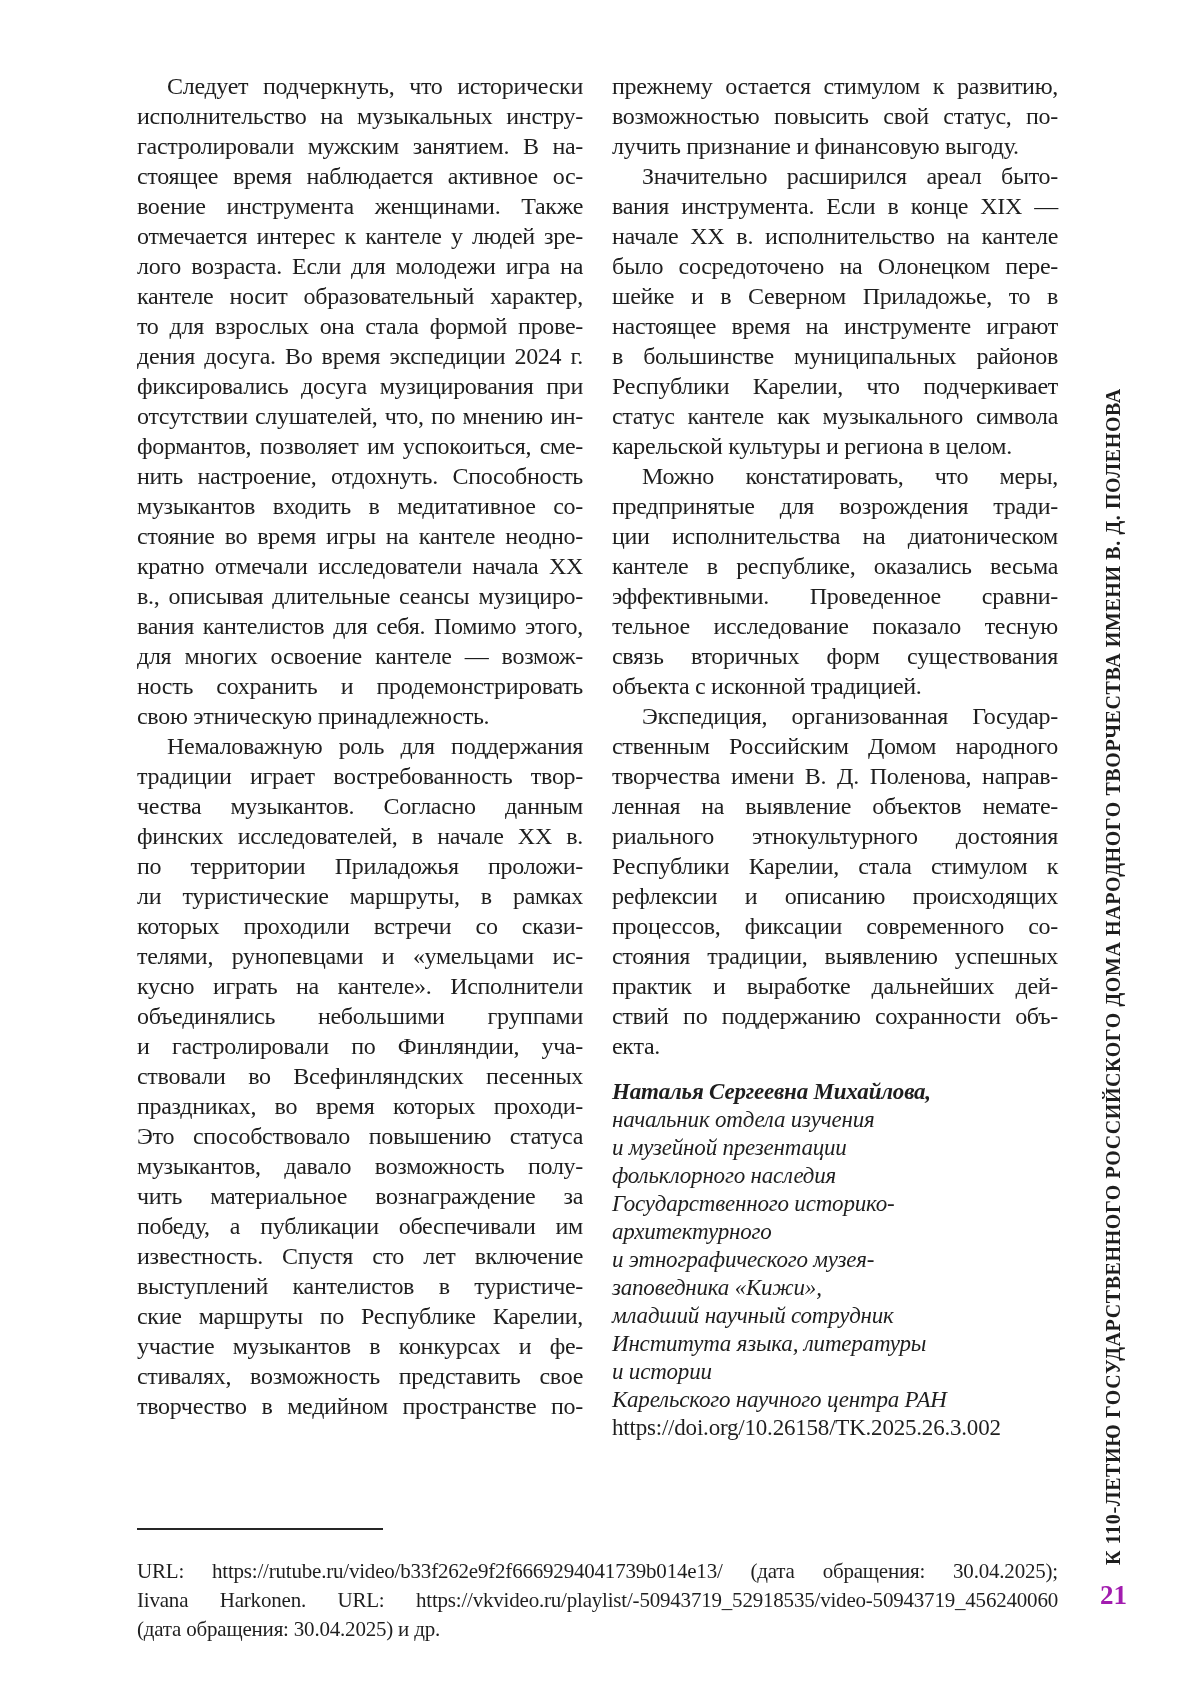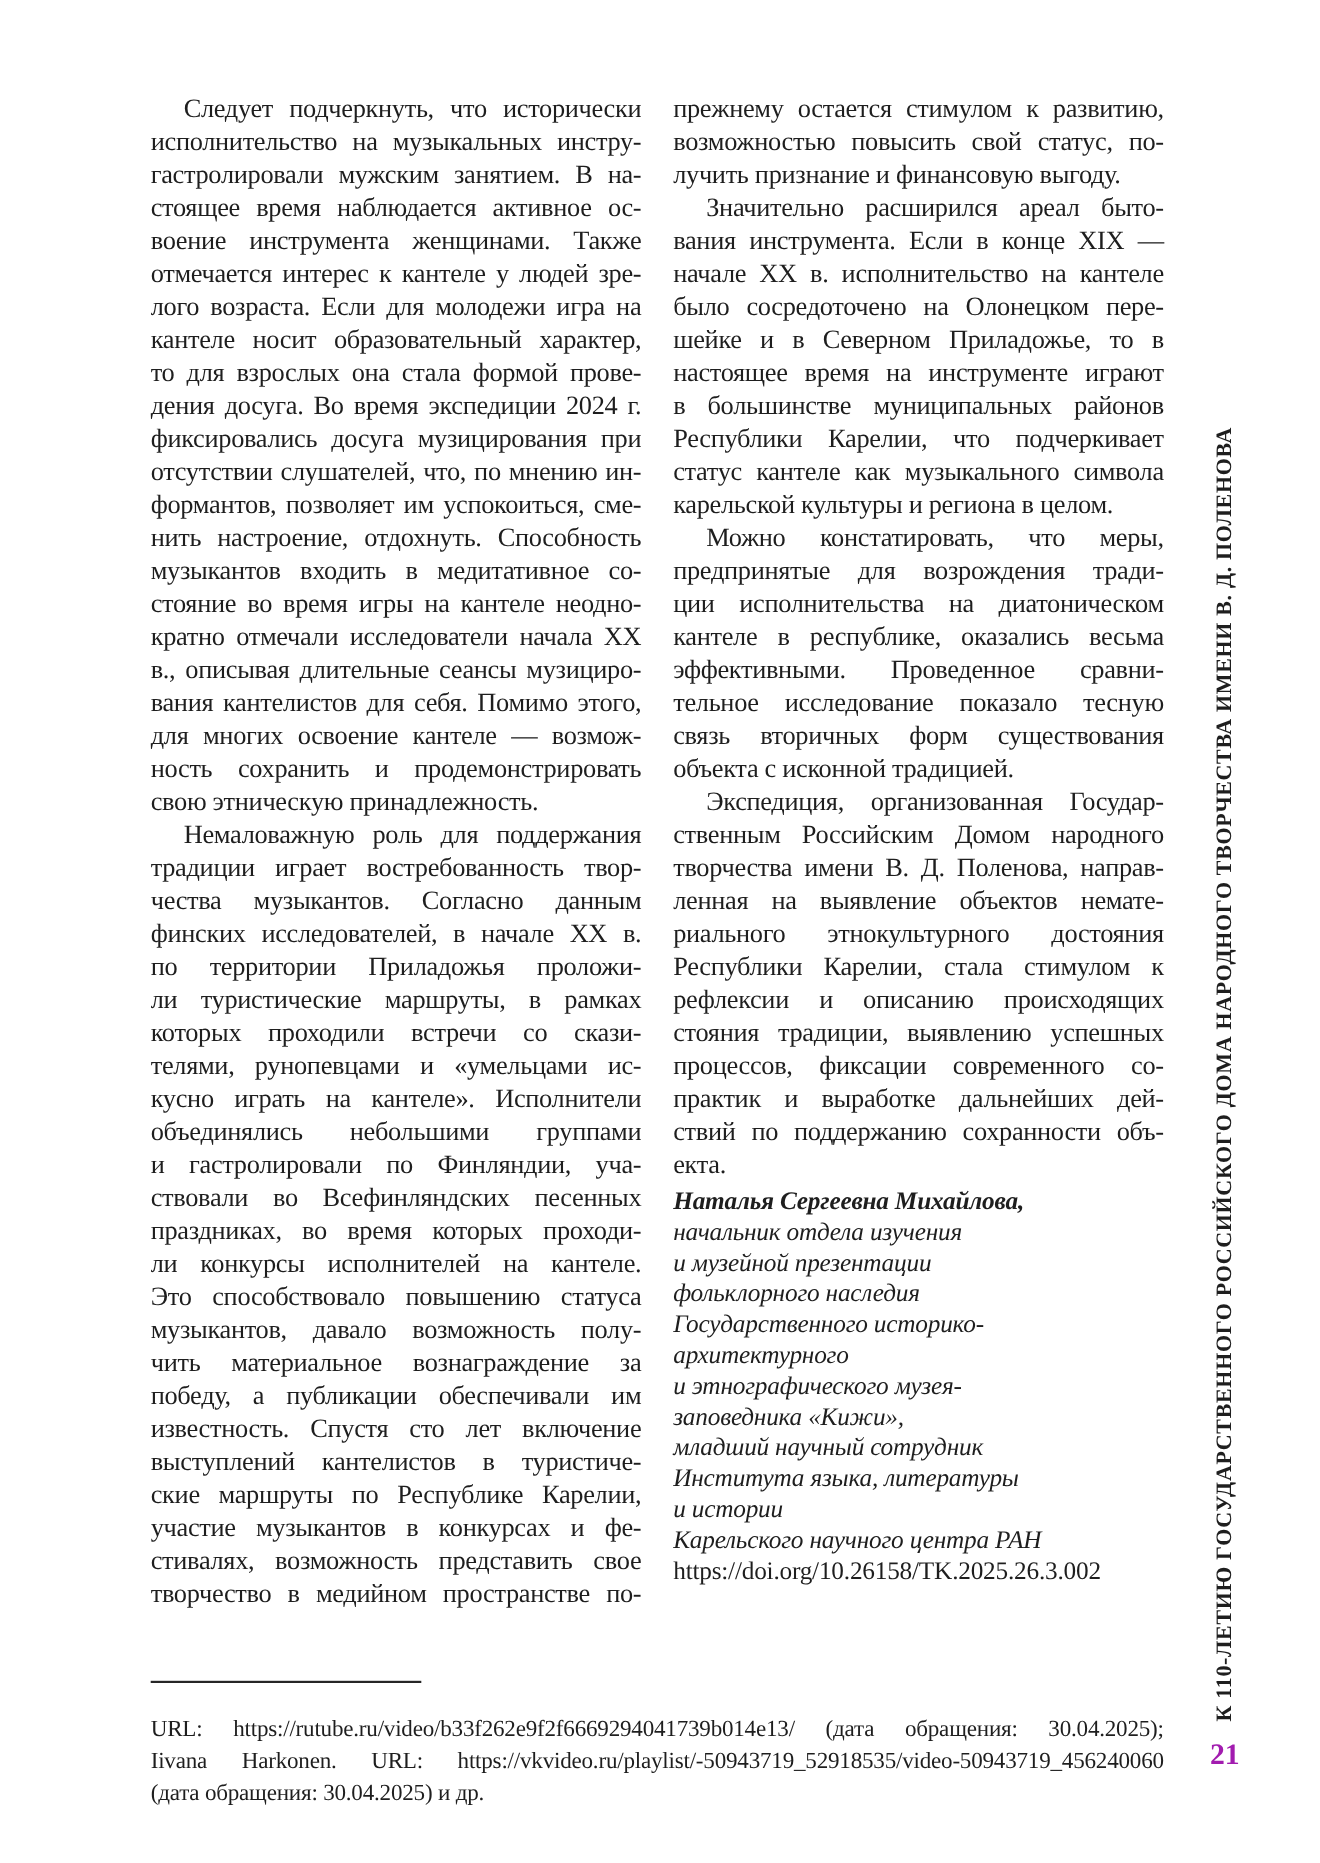--- a/index.html
+++ b/index.html
@@ -6,21 +6,21 @@
   body{
     width:1200px;height:1694px;
     background:#ffffff;
     position:relative;
     font-family:"Liberation Serif","DejaVu Serif",serif;
     color:#1e1e1e;
     overflow:hidden;
   }
   .page{position:absolute;inset:0;}
   .col{
-    position:absolute;top:84px;width:446px;
+    position:absolute;top:71px;width:446px;
     font-size:24px;line-height:30px;letter-spacing:-0.3px;
   }
   .col-left{left:137px;}
   .col-right{left:612px;}
   .para{margin:0;}
   .line{
     text-align:justify;
     text-align-last:justify;
   }
   .para.indent .line:first-child{text-indent:30px;}
@@ -91,21 +91,20 @@
         <div class="line">финских исследователей, в начале XX в.</div>
         <div class="line">по территории Приладожья проложи-</div>
         <div class="line">ли туристические маршруты, в рамках</div>
         <div class="line">которых проходили встречи со скази-</div>
         <div class="line">телями, рунопевцами и «умельцами ис-</div>
         <div class="line">кусно играть на кантеле». Исполнители</div>
         <div class="line">объединялись небольшими группами</div>
         <div class="line">и гастролировали по Финляндии, уча-</div>
         <div class="line">ствовали во Всефинляндских песенных</div>
         <div class="line">праздниках, во время которых проходи-</div>
-        <div class="line">ли конкурсы исполнителей на кантеле.</div>
         <div class="line">Это способствовало повышению статуса</div>
         <div class="line">музыкантов, давало возможность полу-</div>
         <div class="line">чить материальное вознаграждение за</div>
         <div class="line">победу, а публикации обеспечивали им</div>
         <div class="line">известность. Спустя сто лет включение</div>
         <div class="line">выступлений кантелистов в туристиче-</div>
         <div class="line">ские маршруты по Республике Карелии,</div>
         <div class="line">участие музыкантов в конкурсах и фе-</div>
         <div class="line">стивалях, возможность представить свое</div>
         <div class="line">творчество в медийном пространстве по-</div>
@@ -141,22 +140,22 @@
         <div class="line final">объекта с исконной традицией.</div>
       </div>
       <div class="para indent">
         <div class="line">Экспедиция, организованная Государ-</div>
         <div class="line">ственным Российским Домом народного</div>
         <div class="line">творчества имени В. Д. Поленова, направ-</div>
         <div class="line">ленная на выявление объектов немате-</div>
         <div class="line">риального этнокультурного достояния</div>
         <div class="line">Республики Карелии, стала стимулом к</div>
         <div class="line">рефлексии и описанию происходящих</div>
+        <div class="line">процессов, фиксации современного со-</div>
         <div class="line">стояния традиции, выявлению успешных</div>
-        <div class="line">процессов, фиксации современного со-</div>
         <div class="line">практик и выработке дальнейших дей-</div>
         <div class="line">ствий по поддержанию сохранности объ-</div>
         <div class="line final">екта.</div>
       </div>
     </div>
 
   <div class="signature">
       <div class="sline sig-name">Наталья Сергеевна Михайлова,</div>
       <div class="sline">начальник отдела изучения</div>
       <div class="sline">и музейной презентации</div>

